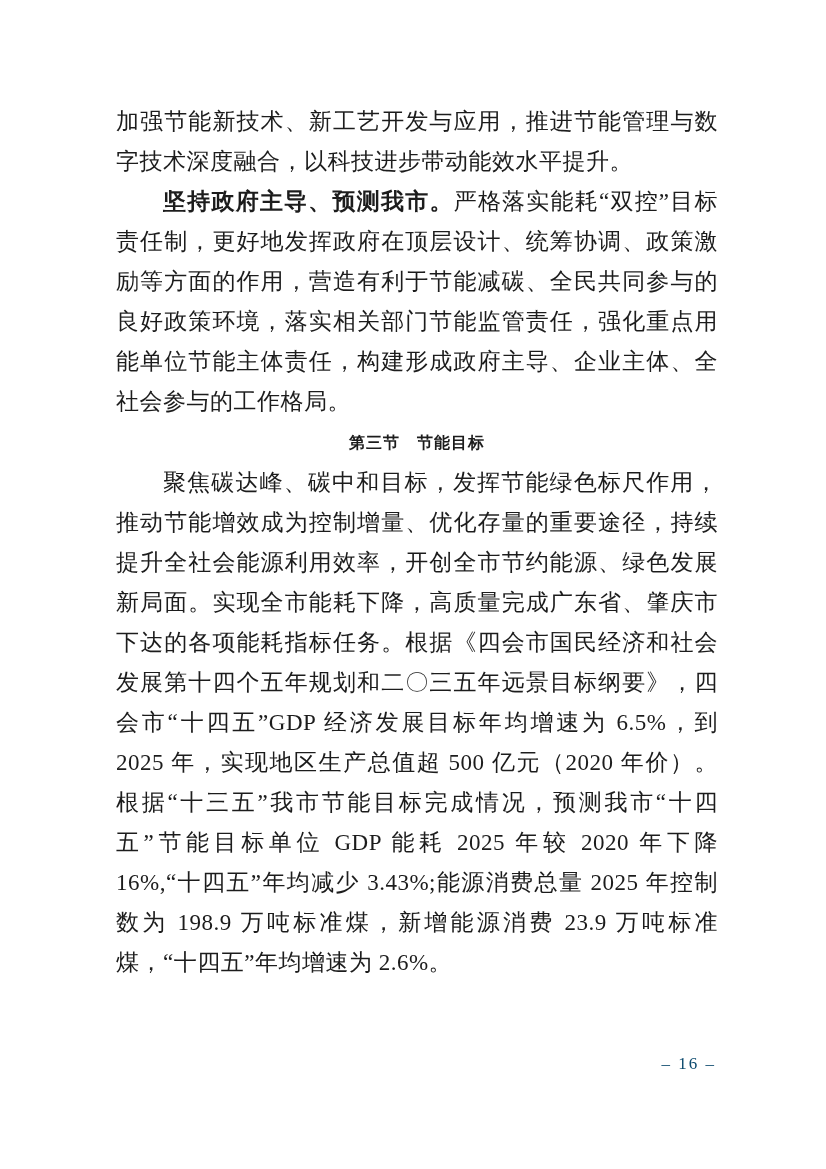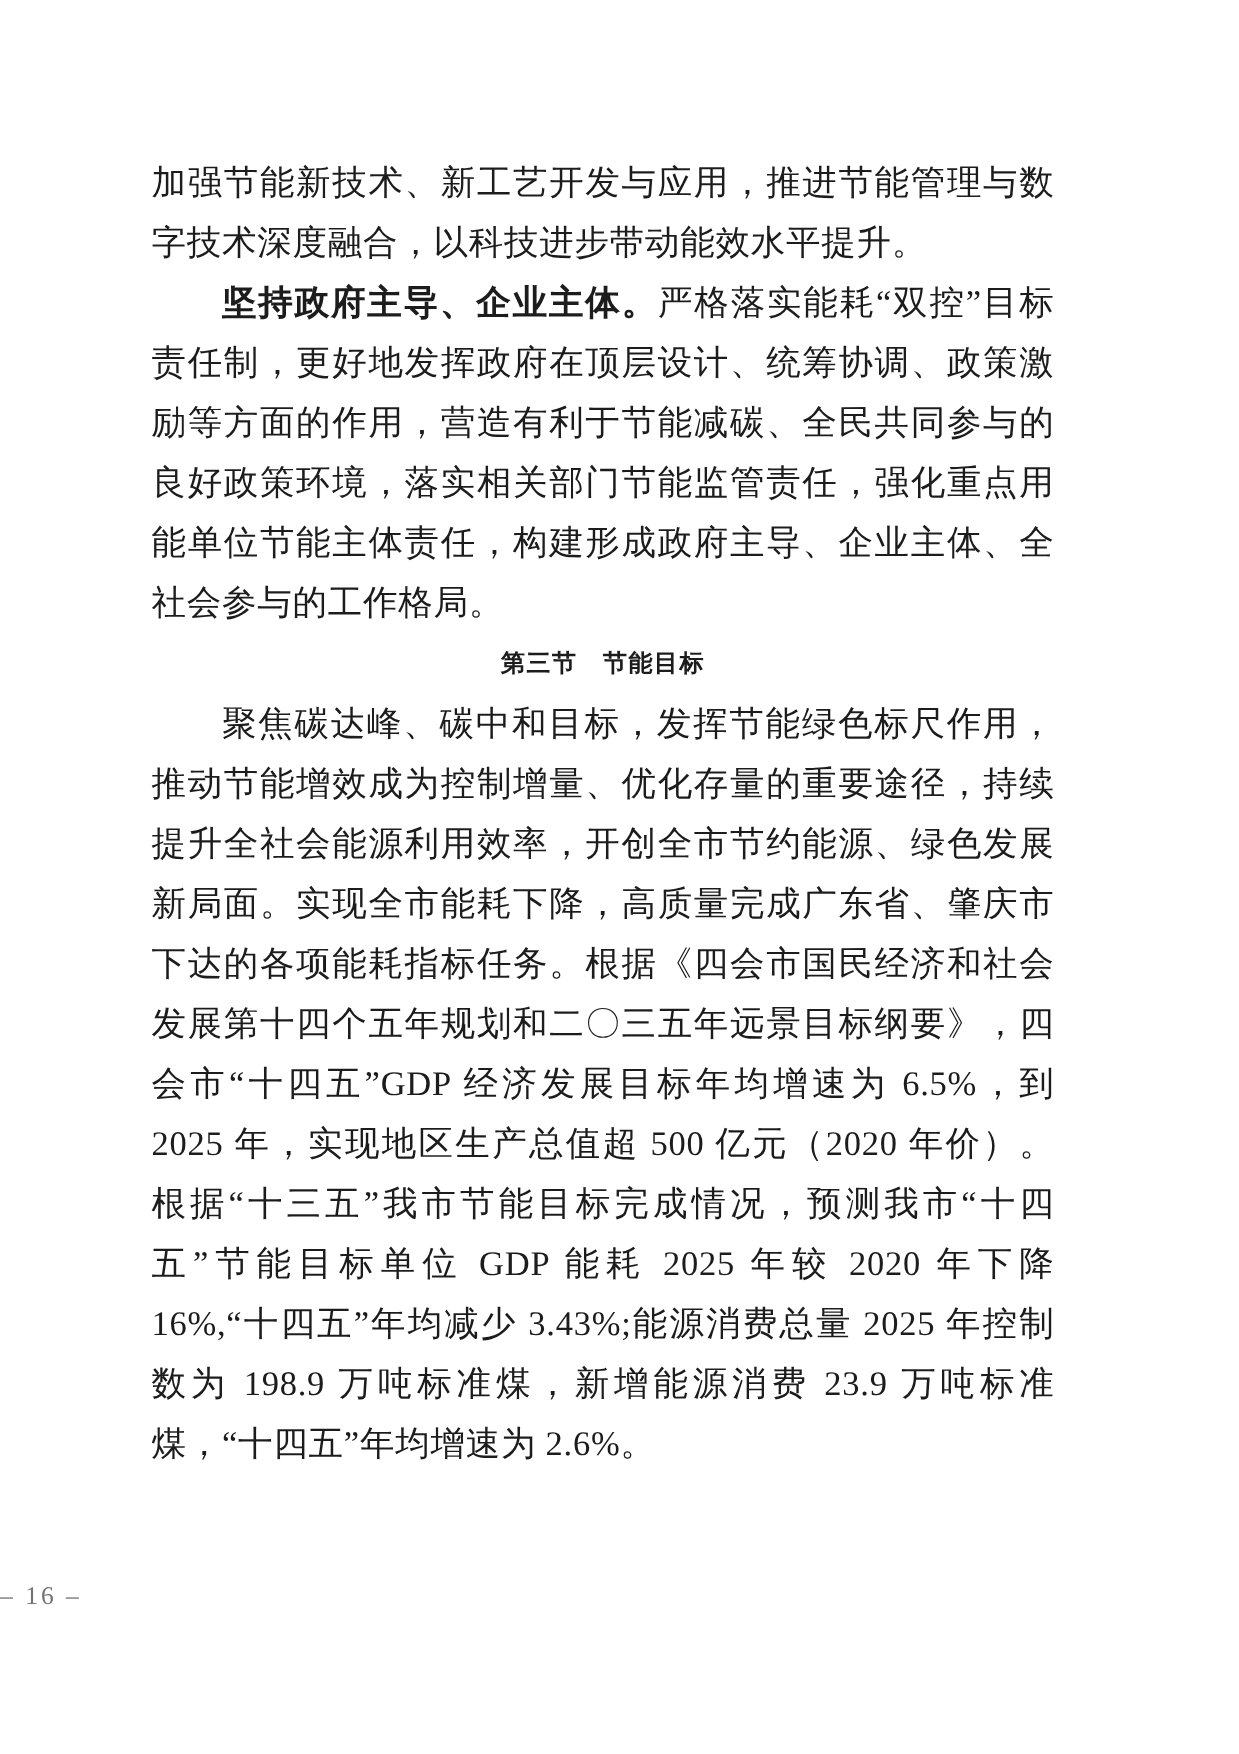--- a/index.html
+++ b/index.html
@@ -11,21 +11,21 @@
     position: relative;
     width: 826px;
     height: 1169px;
     background: #ffffff;
     overflow: hidden;
     font-family: "Liberation Serif", "DejaVu Serif", serif;
     color: #1c1c1c;
   }
   .content {
     position: absolute;
-    left: 101px;
+    left: 116px;
     top: 102px;
     width: 602px;
     font-size: 23px;
     line-height: 40px;
     text-align: justify;
     letter-spacing: 0.5px;
   }
   .para {
     margin: 0;
     padding: 0;
@@ -45,36 +45,36 @@
     font-weight: 700;
     text-align: center;
     text-indent: 0;
     letter-spacing: 1px;
   }
   .footer {
     position: absolute;
     top: 1052px;
     left: 0;
     width: 716px;
-    text-align: left;
+    text-align: right;
     font-size: 17px;
     line-height: 24px;
-    color: #737373;
+    color: #0c4a6e;
     letter-spacing: 2px;
   }
 </style>
 </head>
 <body>
 
 <div class="page">
   <div class="content">
 
     <p class="para"><span>加强节能新技术、新工艺开发与应用，推进节能管理与数字技术深度融合，以科技进步带动能效水平提升。</span></p>
 
-    <p class="para indented"><span class="lead-bold">坚持政府主导、企业主体。</span><span>严格落实能耗“双控”目标责任制，更好地发挥政府在顶层设计、统筹协调、政策激励等方面的作用，营造有利于节能减碳、全民共同参与的良好政策环境，落实相关部门节能监管责任，强化重点用能单位节能主体责任，构建形成政府主导、企业主体、全社会参与的工作格局。</span></p>
+    <p class="para indented"><span class="lead-bold">坚持政府主导、预测我市。</span><span>严格落实能耗“双控”目标责任制，更好地发挥政府在顶层设计、统筹协调、政策激励等方面的作用，营造有利于节能减碳、全民共同参与的良好政策环境，落实相关部门节能监管责任，强化重点用能单位节能主体责任，构建形成政府主导、企业主体、全社会参与的工作格局。</span></p>
 
     <h2 class="section-heading">第三节　节能目标</h2>
 
     <p class="para indented"><span>聚焦碳达峰、碳中和目标，发挥节能绿色标尺作用，推动节能增效成为控制增量、优化存量的重要途径，持续提升全社会能源利用效率，开创全市节约能源、绿色发展新局面。实现全市能耗下降，高质量完成广东省、肇庆市下达的各项能耗指标任务。根据《四会市国民经济和社会发展第十四个五年规划和二〇三五年远景目标纲要》，四会市“十四五”GDP 经济发展目标年均增速为 6.5%，到 2025 年，实现地区生产总值超 500 亿元（2020 年价）。根据“十三五”我市节能目标完成情况，预测我市“十四五”节能目标单位 GDP 能耗 2025 年较 2020 年下降 16%,“十四五”年均减少 3.43%;能源消费总量 2025 年控制数为 198.9 万吨标准煤，新增能源消费 23.9 万吨标准煤，“十四五”年均增速为 2.6%。</span></p>
 
   </div>
 
   <div class="footer">
     <span>– 16 –</span>
   </div>

